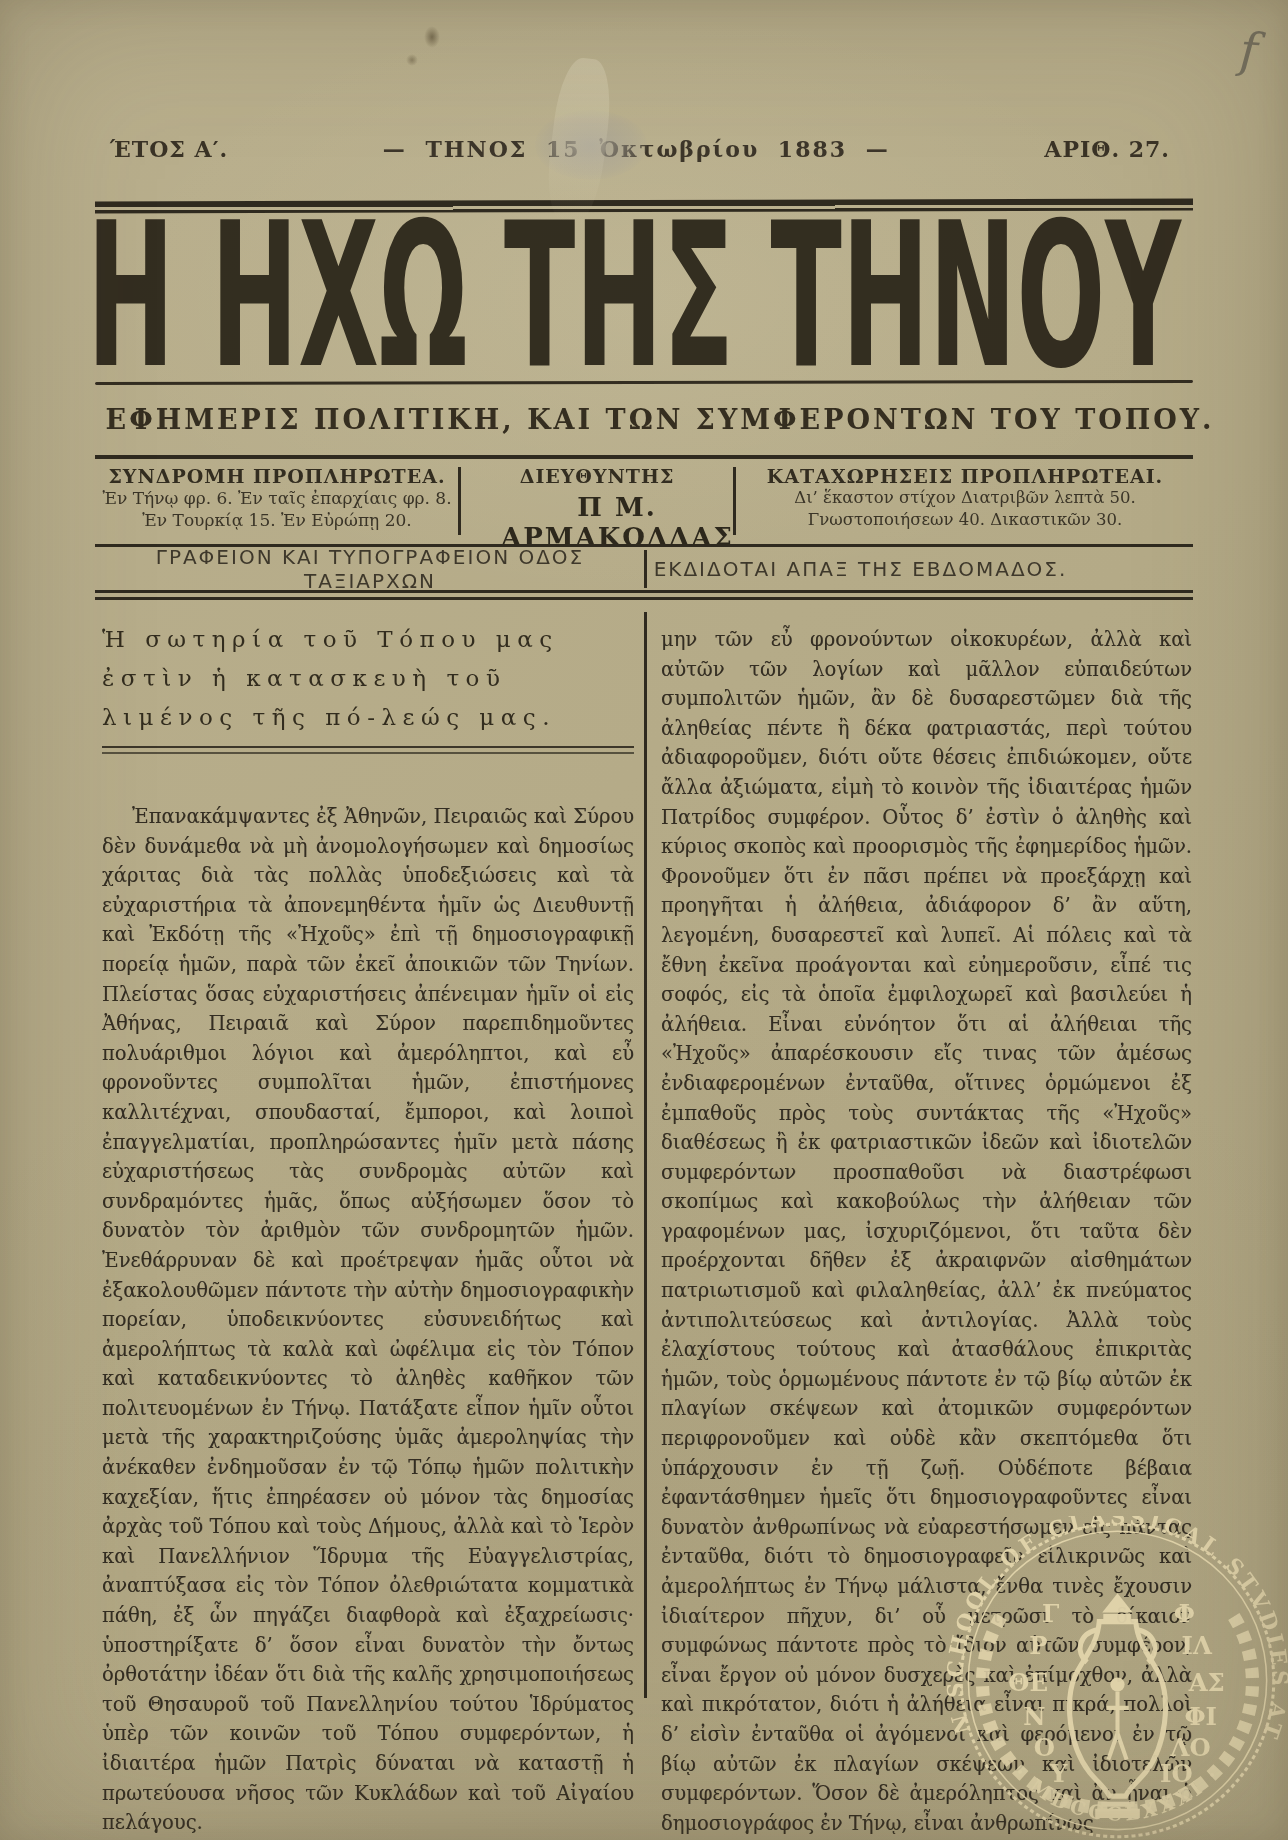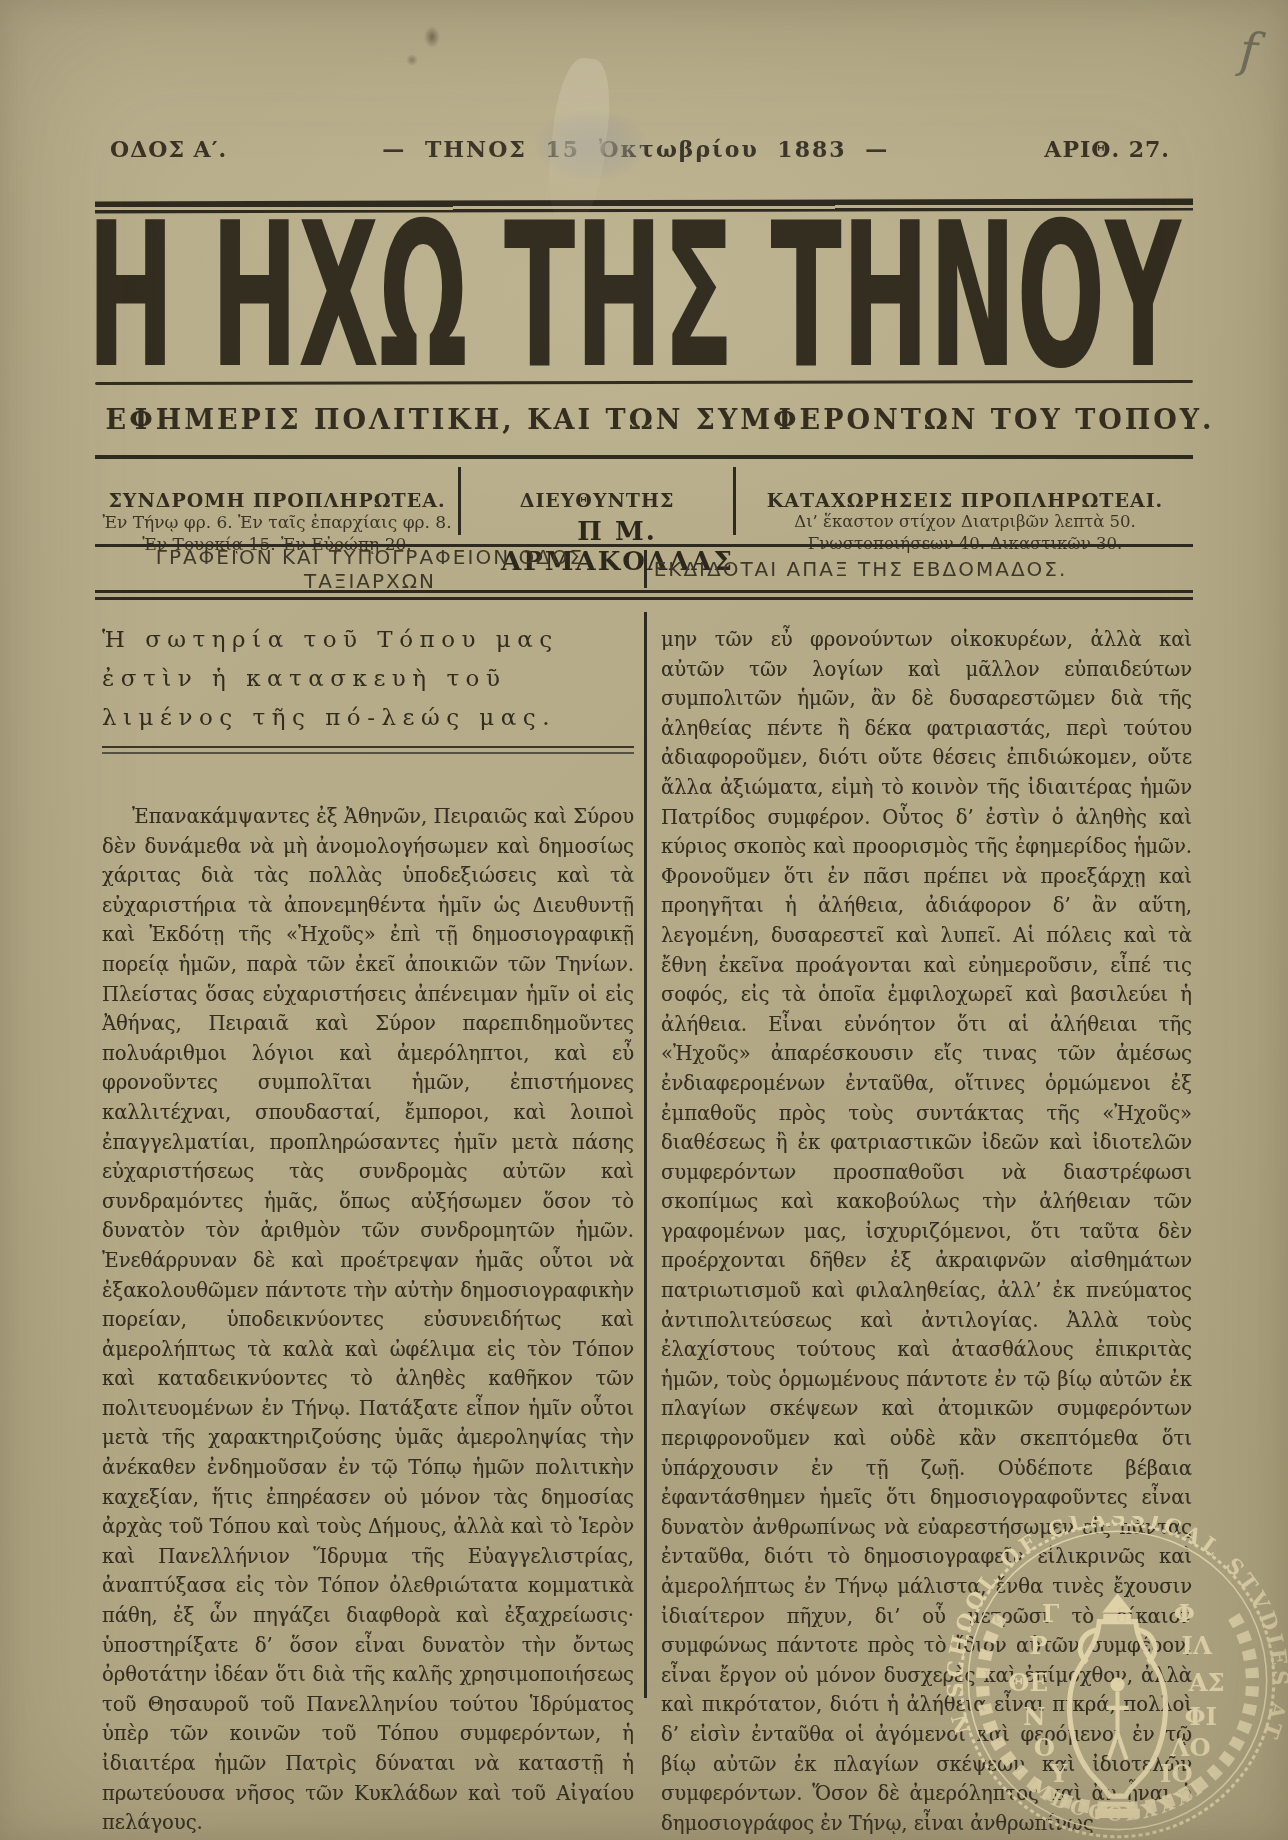--- a/index.html
+++ b/index.html
@@ -28,21 +28,21 @@
   .masthead text{fill:#2b261a;opacity:.94;font-family:"DejaVu Sans",sans-serif;font-weight:bold;}
   .subtitle{position:absolute;left:16px;top:404px;width:100%;text-align:center;
     font-weight:bold;font-size:27px;letter-spacing:3px;color:#352e20;}
   
   .infobar{position:absolute;left:96px;top:462px;width:1098px;height:80px;display:flex;}
   .vbar{width:3px;height:68px;margin-top:5px;background:#2f2a1f;}
   .icol{box-sizing:border-box;padding-top:3px;}
   .icol.c1{width:362px;}
   .icol.c2{width:272px;text-align:center;}
   .icol.c3{flex:1;}
-  .info-title{text-align:center;font-weight:bold;font-size:19px;letter-spacing:1px;color:#332d20;margin-top:24px;}
+  .info-title{text-align:center;font-weight:bold;font-size:19px;letter-spacing:1px;color:#332d20;}
   .info-line{text-align:center;font-size:17px;line-height:22px;color:#3a3427;}
   .info-line.small{font-size:16.5px;}
   .dir-name{font-weight:bold;font-size:26px;letter-spacing:2px;margin-top:5px;color:#2d281c;margin-left:40px;}
   
   .officebar{position:absolute;left:96px;top:549px;width:1098px;height:40px;display:flex;align-items:center;
     font-family:"DejaVu Sans",sans-serif;font-size:20px;letter-spacing:2px;color:#3e382b;}
   .officebar .cell1{width:548px;text-align:center;}
   .officebar .vbar2{width:3px;height:38px;background:#2f2a1f;}
   .officebar .cell2{flex:1;text-align:center;padding-right:120px;}
   
@@ -73,21 +73,21 @@
   .stamp text{font-family:"DejaVu Serif",serif;}
 </style>
 </head>
 <body>
 
 <div class="page">
 
   <div class="handmark">f</div>
 
   <div class="topline">
-    <span>ΟΔΟΣ Α′.</span>
+    <span>ΈΤΟΣ Α′.</span>
     <span class="date">— ΤΗΝΟΣ 15 Ὀκτωβρίου 1883 —</span>
     <span>ΑΡΙΘ. 27.</span>
   </div>
 
   <div class="rule rule-dbl-top"></div>
 
   <div class="masthead">
     <svg viewBox="0 0 1100 160" width="1100" height="160">
       <text x="550" y="151" text-anchor="middle" font-size="200" textLength="1094" lengthAdjust="spacingAndGlyphs">Η ΗΧΩ ΤΗΣ ΤΗΝΟΥ</text>
     </svg>

